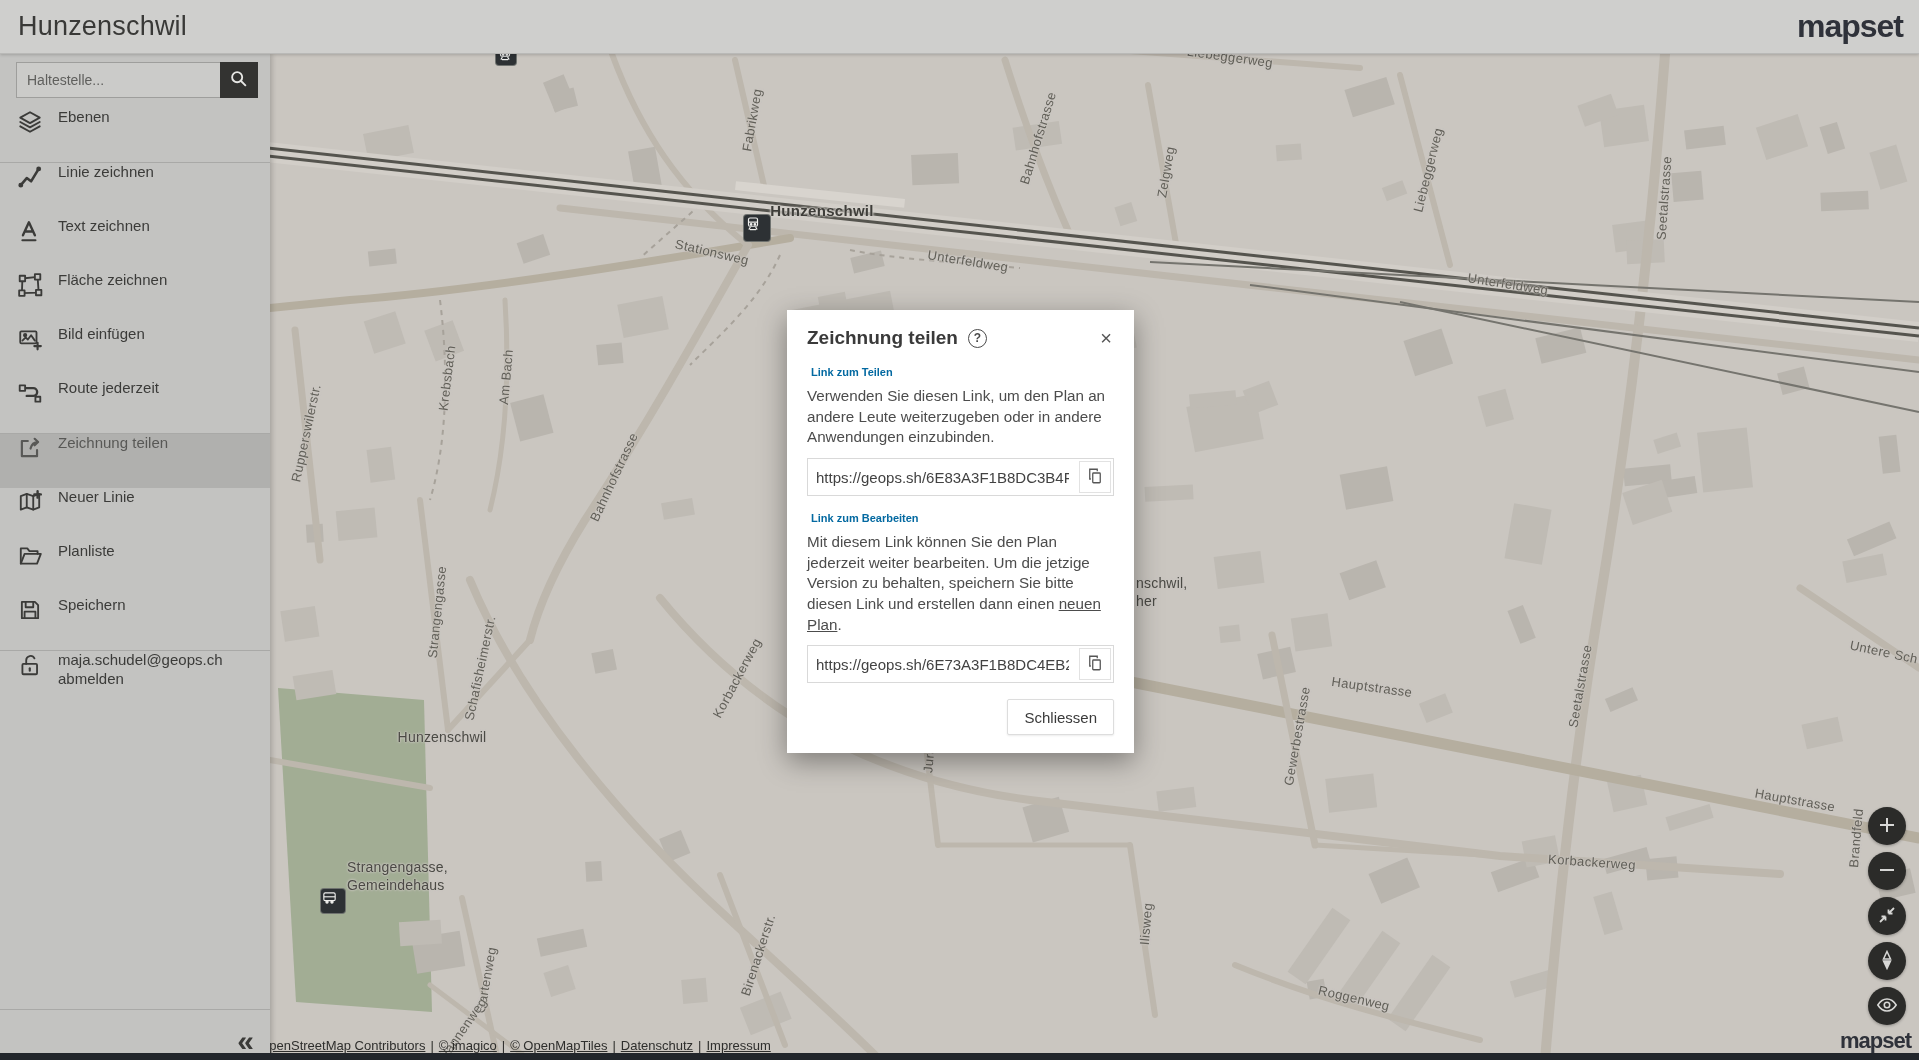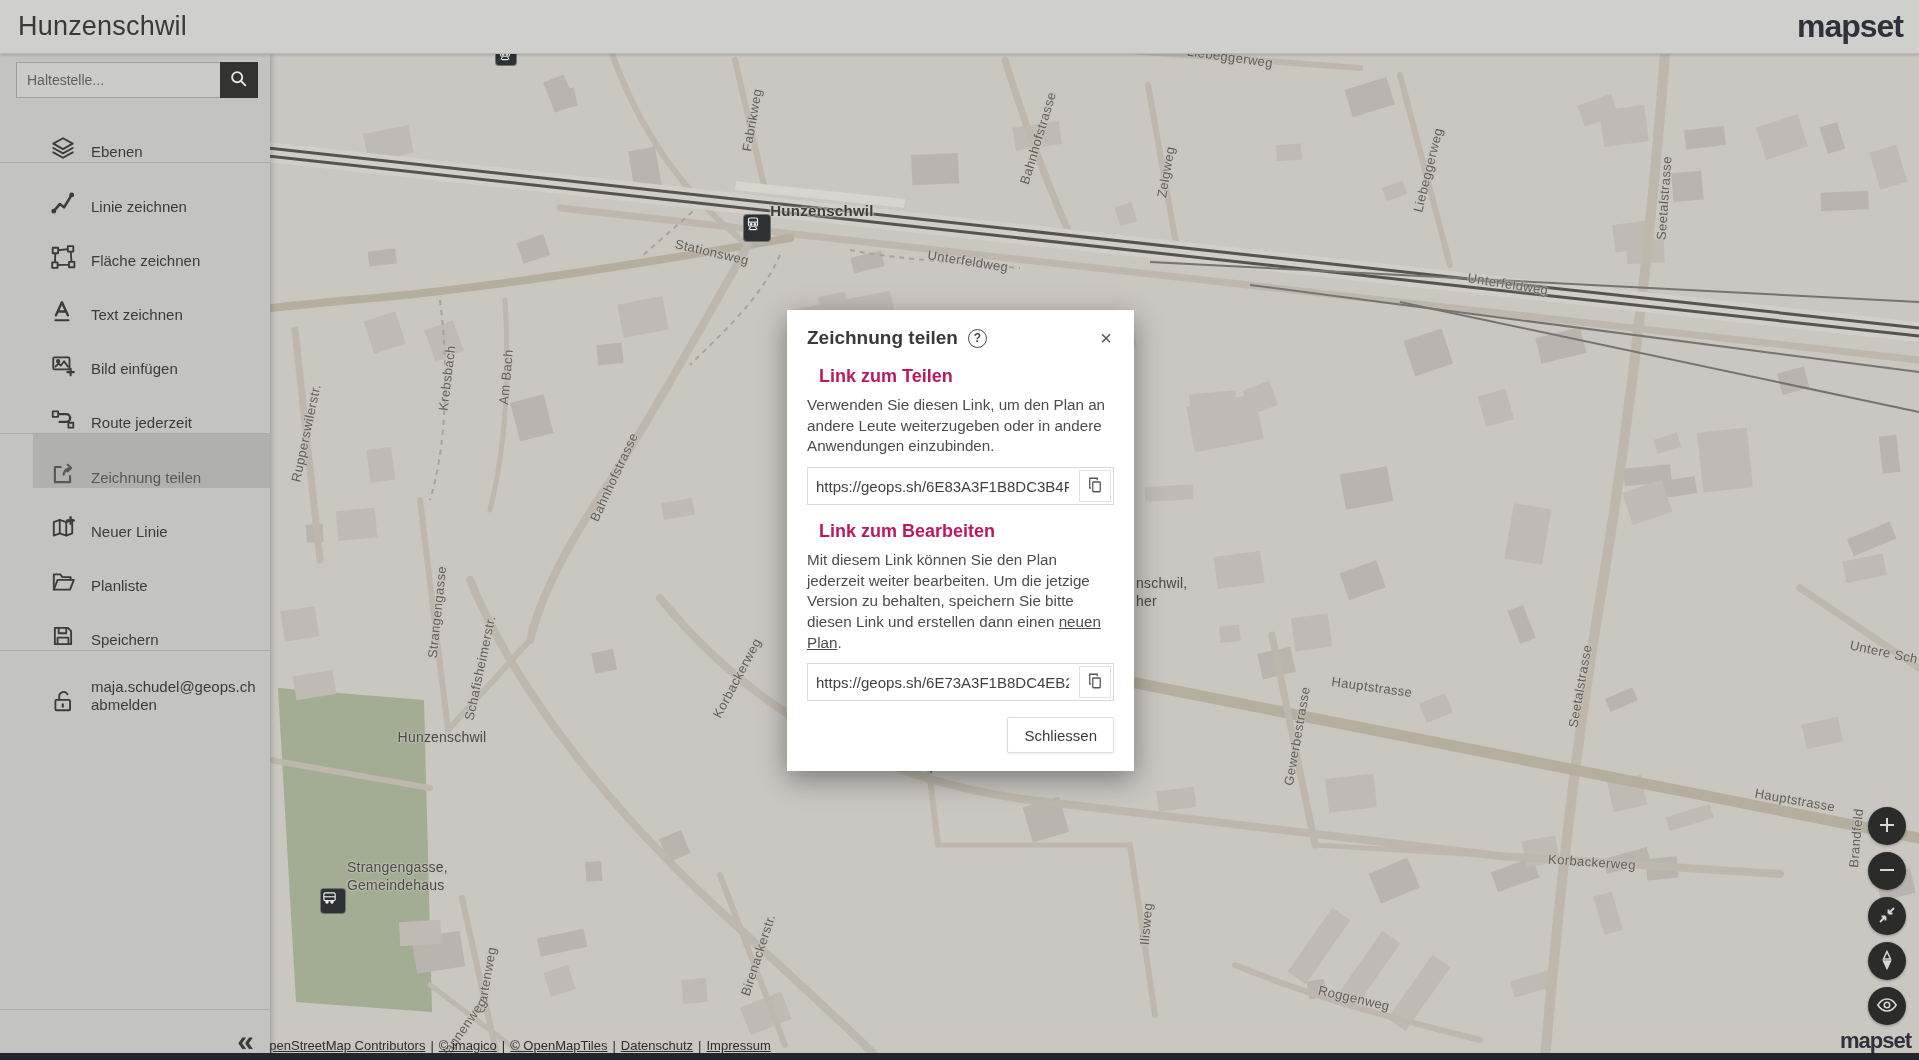--- a/index.html
+++ b/index.html
@@ -39,22 +39,22 @@
 
   
   #sidebar{position:fixed;left:0;top:54px;width:270px;height:1006px;background:#c3c3c1;
     z-index:20;box-shadow:2px 0 5px rgba(0,0,0,.18);}
   #search-row{display:flex;margin:8px 12px 10px 16px;height:36px;}
   #search-input{flex:1;height:36px;background:#cbcbc9;border:1px solid #9e9e9c;border-right:none;
     padding:0 10px;font-size:14px;color:#3c3c3a;outline:none;font-family:"Liberation Sans",sans-serif;}
   #search-input::placeholder{color:#5f5f5d;}
   #search-btn{width:38px;height:36px;background:#333331;border:none;display:flex;
     align-items:center;justify-content:center;cursor:pointer;}
-  .menu-item{height:54px;display:flex;align-items:flex-end;padding:0 10px 0 16px;cursor:pointer;
-    color:#3b3b39;margin-left:33px;}
+  .menu-item{height:54px;display:flex;align-items:flex-start;padding:0 10px 0 16px;cursor:pointer;
+    color:#3b3b39;}
   .menu-item .mi-icon{width:28px;height:28px;flex:0 0 28px;display:flex;align-items:center;
     justify-content:center;margin-right:14px;}
   .menu-item .mi-label{font-size:15px;line-height:1.25;}
   .menu-item.active{background:#b0b0ae;color:#585856;}
   .menu-item.two-line{height:64px;}
   .sb-divider{height:1px;background:#a9a9a7;margin:0;}
   #settings-item{position:absolute;left:0;bottom:56px;width:100%;}
   #sb-bottom-divider{position:absolute;left:0;bottom:50px;width:100%;}
   #collapse-btn{position:absolute;right:16px;bottom:4px;font-size:30px;font-weight:700;
     color:#3a3a38;cursor:pointer;line-height:1;}
@@ -66,21 +66,21 @@
 
   
   #modal{position:fixed;left:787px;top:310px;width:347px;min-height:443px;background:#ffffff;
     z-index:100;box-shadow:0 8px 26px rgba(0,0,0,.38);padding:16px 20px 18px 20px;color:#4c4c4c;}
   #modal-header{display:flex;align-items:center;margin-bottom:16px;}
   #modal-title{font-size:19px;font-weight:700;color:#3a3a3a;}
   #help-icon{width:19px;height:19px;border:1.6px solid #4a4a4a;border-radius:50%;display:flex;
     align-items:center;justify-content:center;font-size:12px;font-weight:700;color:#4a4a4a;
     margin-left:10px;cursor:pointer;}
   #modal-close{margin-left:auto;font-size:20px;color:#555;cursor:pointer;line-height:1;padding:2px;}
-  .modal-h3{font-size:18px;font-weight:700;color:#be185d;margin:16px 0 8px 12px;}
+  .modal-h3{font-size:11px;font-weight:700;color:#0369a1;margin:16px 0 8px 4px;}
   .modal-p{font-size:15.2px;line-height:1.36;margin:0 0 10px 0;}
   .modal-p a{color:#4c4c4c;text-decoration:underline;cursor:pointer;}
   .url-row{display:flex;align-items:stretch;border:1px solid #d9d9d9;height:38px;margin-bottom:8px;}
   .url-row input{flex:1;border:none;outline:none;padding:0 8px;font-size:15px;color:#424242;
     font-family:"Liberation Sans",sans-serif;background:#fff;min-width:0;}
   .copy-btn{width:32px;border:1px solid #e2e2e2;background:#fff;display:flex;align-items:center;
     justify-content:center;cursor:pointer;margin:2px;}
   #modal-footer{display:flex;justify-content:flex-end;margin-top:16px;}
   #close-button{height:36px;padding:0 16px;background:#fff;border:1px solid #ddd;border-radius:2px;
     font-size:15px;color:#3a3a3a;cursor:pointer;box-shadow:0 1px 2px rgba(0,0,0,.08);
@@ -354,37 +354,37 @@
             <path d="M3.5,19.5 L9,13 l4,3 L20,4.5" stroke-width="2.4"></path>
             <circle cx="3.5" cy="19.5" r="1.4" fill="currentColor"></circle>
             <circle cx="20" cy="4.5" r="1.4" fill="currentColor"></circle>
           </svg>
         </span>
         <span class="mi-label">Linie zeichnen</span>
       </div>
       <div class="menu-item">
         <span class="mi-icon">
           <svg width="26" height="26" viewBox="0 0 24 24" fill="none" stroke="currentColor" stroke-width="1.7" stroke-linecap="round" stroke-linejoin="round">
+            <path d="M5.5,16 11,4 16.5,16 M7.5,12.5 h7" stroke-width="2.2"></path>
+            <path d="M5,20.5 h12" stroke-width="2"></path>
+          </svg>
+        </span>
+        <span class="mi-label">Text zeichnen</span>
+      </div>
+      <div class="menu-item">
+        <span class="mi-icon">
+          <svg width="26" height="26" viewBox="0 0 24 24" fill="none" stroke="currentColor" stroke-width="1.7" stroke-linecap="round" stroke-linejoin="round">
             <path d="M5,6 19,4.5 20,19 4.5,19.5 Z"></path>
             <rect x="2.5" y="3.5" width="5" height="5" fill="#c3c3c1"></rect>
             <rect x="16.5" y="2" width="5" height="5" fill="#c3c3c1"></rect>
             <rect x="17.5" y="16.5" width="5" height="5" fill="#c3c3c1"></rect>
             <rect x="2" y="17" width="5" height="5" fill="#c3c3c1"></rect>
           </svg>
         </span>
         <span class="mi-label">Fläche zeichnen</span>
-      </div>
-      <div class="menu-item">
-        <span class="mi-icon">
-          <svg width="26" height="26" viewBox="0 0 24 24" fill="none" stroke="currentColor" stroke-width="1.7" stroke-linecap="round" stroke-linejoin="round">
-            <path d="M5.5,16 11,4 16.5,16 M7.5,12.5 h7" stroke-width="2.2"></path>
-            <path d="M5,20.5 h12" stroke-width="2"></path>
-          </svg>
-        </span>
-        <span class="mi-label">Text zeichnen</span>
       </div>
       <div class="menu-item">
         <span class="mi-icon">
           <svg width="26" height="26" viewBox="0 0 24 24" fill="none" stroke="currentColor" stroke-width="1.7" stroke-linecap="round" stroke-linejoin="round">
             <rect x="3" y="5" width="15" height="11" rx="1"></rect>
             <path d="M5,13.5 l3,-3 2,2 3,-4 3.5,5"></path>
             <circle cx="7.5" cy="8.5" r="1.1" fill="currentColor"></circle>
             <path d="M19,15.5 v6 M16,18.5 h6" stroke-width="2"></path>
           </svg>
         </span>

